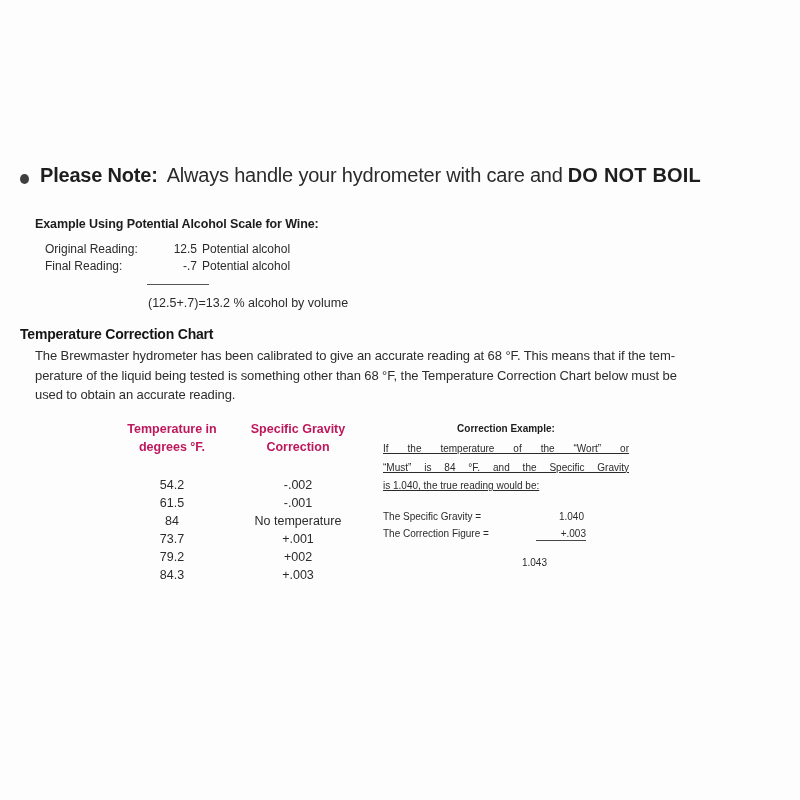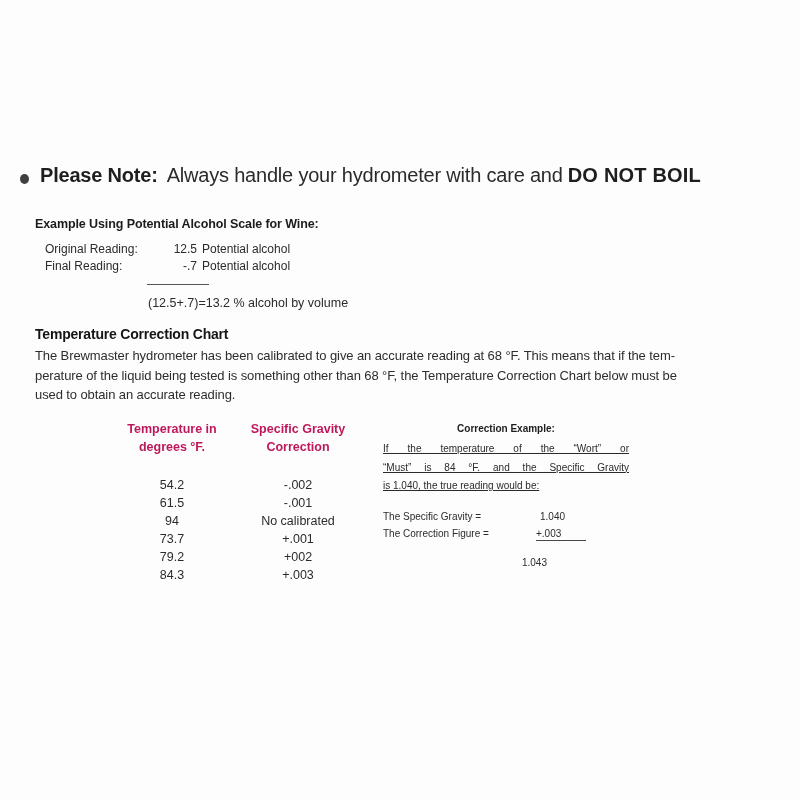--- a/index.html
+++ b/index.html
@@ -58,21 +58,21 @@
     border-top: 1.6px solid #555;
   }
   .example-result {
     left: 148px; top: 296px;
     font-size: 12.5px;
     white-space: nowrap;
   }
 
   
   .tcc-title {
-    left: 35px; top: 326px;
+    left: 20px; top: 326px;
     font-size: 14px;
     font-weight: bold;
     letter-spacing: -0.2px;
     color: #151515;
     white-space: nowrap;
   }
   .tcc-paragraph {
     left: 35px; top: 346px;
     font-size: 13px;
     line-height: 19.5px;
@@ -113,21 +113,21 @@
     line-height: 18px;
   }
   .ce-body { margin-top: 2px; line-height: 18.5px; text-decoration: underline; }
   .ce-line.just { text-align: justify; text-align-last: justify; }
   .ce-eq { margin-top: 15px; }
   .eq-row { position: relative; height: 17.5px; white-space: nowrap; }
   .eq-value {
     position: absolute;
     left: 157px; top: 0;
     width: 44px;
-    text-align: left;
+    text-align: right;
   }
   .eq-row.underlined .eq-value {
     left: 153px;
     width: 50px;
     border-bottom: 1.5px solid #474747;
     padding-bottom: 1px;
   }
   .ce-result {
     margin-top: 11px;
     margin-left: 120px;
@@ -178,22 +178,22 @@
 <div class="abs table-rows">
   <div class="t-row">
     <span class="t-c1">54.2</span>
     <span class="t-c2">-.002</span>
   </div>
   <div class="t-row">
     <span class="t-c1">61.5</span>
     <span class="t-c2">-.001</span>
   </div>
   <div class="t-row">
-    <span class="t-c1">94</span>
-    <span class="t-c2">No calibrated</span>
+    <span class="t-c1">84</span>
+    <span class="t-c2">No temperature</span>
   </div>
   <div class="t-row">
     <span class="t-c1">73.7</span>
     <span class="t-c2">+.001</span>
   </div>
   <div class="t-row">
     <span class="t-c1">79.2</span>
     <span class="t-c2">+002</span>
   </div>
   <div class="t-row">

